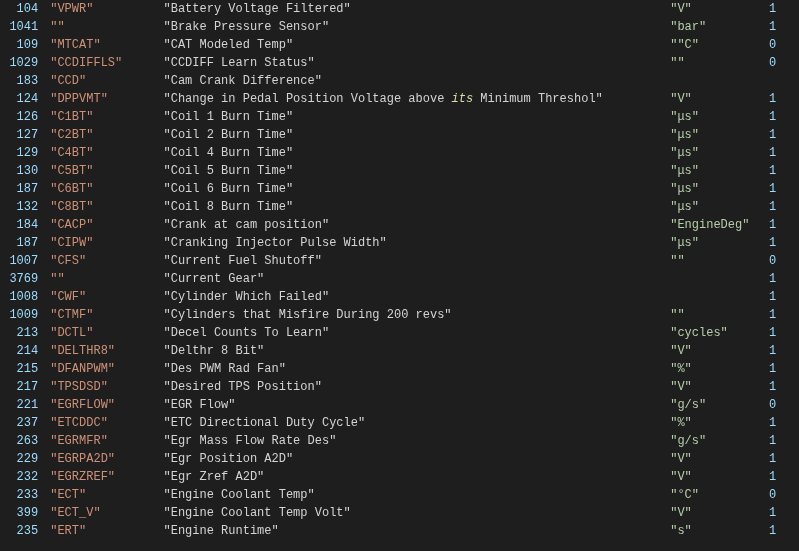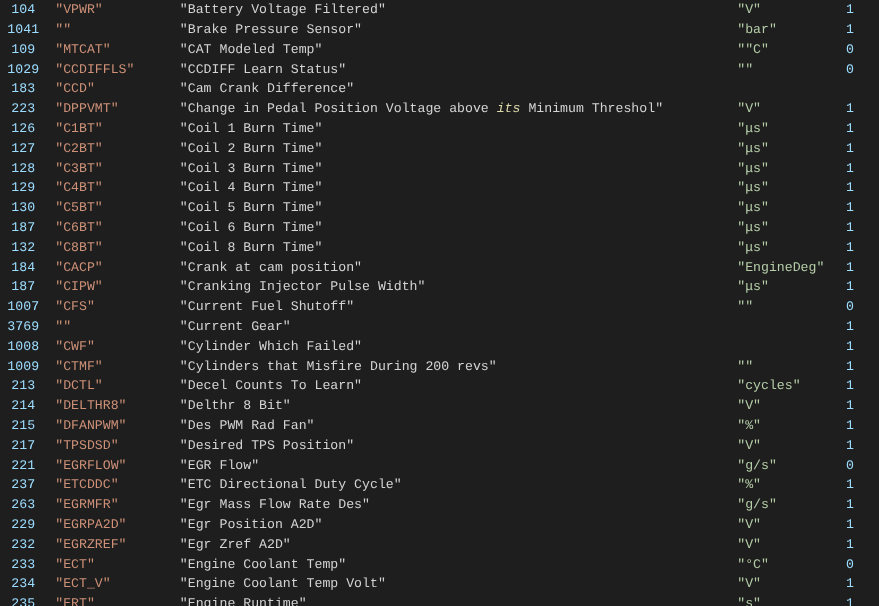--- a/index.html
+++ b/index.html
@@ -28,21 +28,21 @@
     tr {
       line-height: 1.5;
     }
     td {
       padding: 0px 4px;
       vertical-align: top;
     }
     td.col-id {
       color: #9cdcfe;
       min-width: 40px;
-      text-align: center;
+      text-align: right;
       padding-right: 8px;
     }
     td.col-code {
       color: #ce9178;
       min-width: 100px;
     }
     td.col-desc {
       color: #d4d4d4;
       min-width: 200px;
     }
@@ -94,44 +94,37 @@
           <td class="col-val">0</td>
         </tr>
         <tr>
           <td class="col-id">183</td>
           <td class="col-code">"CCD"</td>
           <td class="col-desc">"Cam Crank Difference"</td>
           <td class="col-unit"></td>
           <td class="col-val"></td>
         </tr>
         <tr>
-          <td class="col-id">223</td>
+          <td class="col-id">124</td>
           <td class="col-code">"DPPVMT"</td>
           <td class="col-desc">"Change in Pedal Position Voltage above <span class="highlight-its">its</span> Minimum Threshol"</td>
           <td class="col-unit">"V"</td>
           <td class="col-val">1</td>
         </tr>
         <tr>
           <td class="col-id">126</td>
           <td class="col-code">"C1BT"</td>
           <td class="col-desc">"Coil 1 Burn Time"</td>
           <td class="col-unit">"μs"</td>
           <td class="col-val">1</td>
         </tr>
         <tr>
           <td class="col-id">127</td>
           <td class="col-code">"C2BT"</td>
           <td class="col-desc">"Coil 2 Burn Time"</td>
-          <td class="col-unit">"μs"</td>
-          <td class="col-val">1</td>
-        </tr>
-        <tr>
-          <td class="col-id">128</td>
-          <td class="col-code">"C3BT"</td>
-          <td class="col-desc">"Coil 3 Burn Time"</td>
           <td class="col-unit">"μs"</td>
           <td class="col-val">1</td>
         </tr>
         <tr>
           <td class="col-id">129</td>
           <td class="col-code">"C4BT"</td>
           <td class="col-desc">"Coil 4 Burn Time"</td>
           <td class="col-unit">"μs"</td>
           <td class="col-val">1</td>
         </tr>
@@ -262,21 +255,21 @@
           <td class="col-val">1</td>
         </tr>
         <tr>
           <td class="col-id">233</td>
           <td class="col-code">"ECT"</td>
           <td class="col-desc">"Engine Coolant Temp"</td>
           <td class="col-unit">"°C"</td>
           <td class="col-val">0</td>
         </tr>
         <tr>
-          <td class="col-id">234</td>
+          <td class="col-id">399</td>
           <td class="col-code">"ECT_V"</td>
           <td class="col-desc">"Engine Coolant Temp Volt"</td>
           <td class="col-unit">"V"</td>
           <td class="col-val">1</td>
         </tr>
         <tr>
           <td class="col-id">235</td>
           <td class="col-code">"ERT"</td>
           <td class="col-desc">"Engine Runtime"</td>
           <td class="col-unit">"s"</td>

